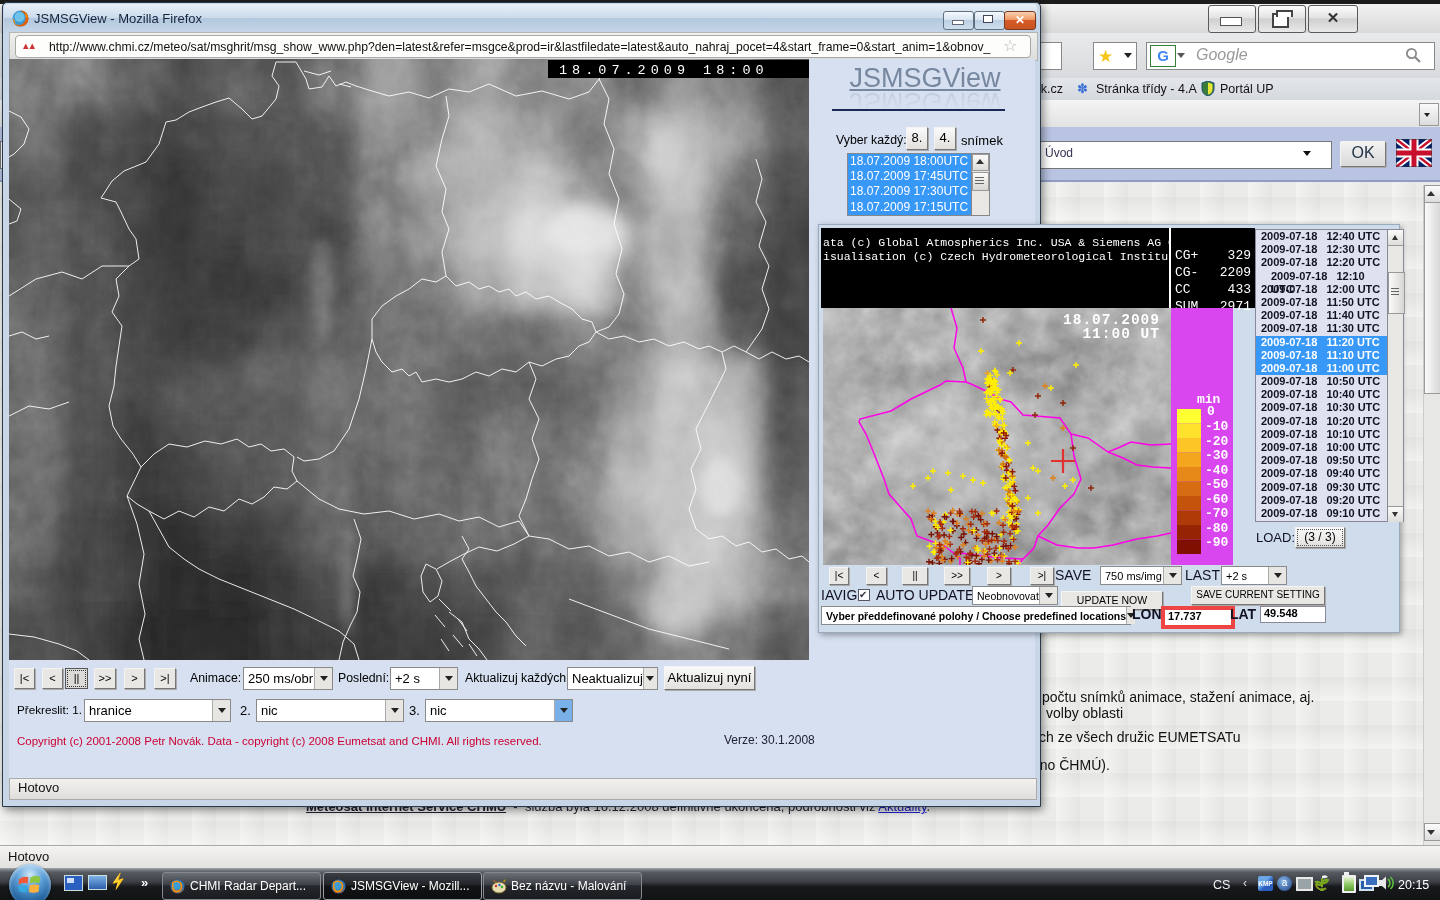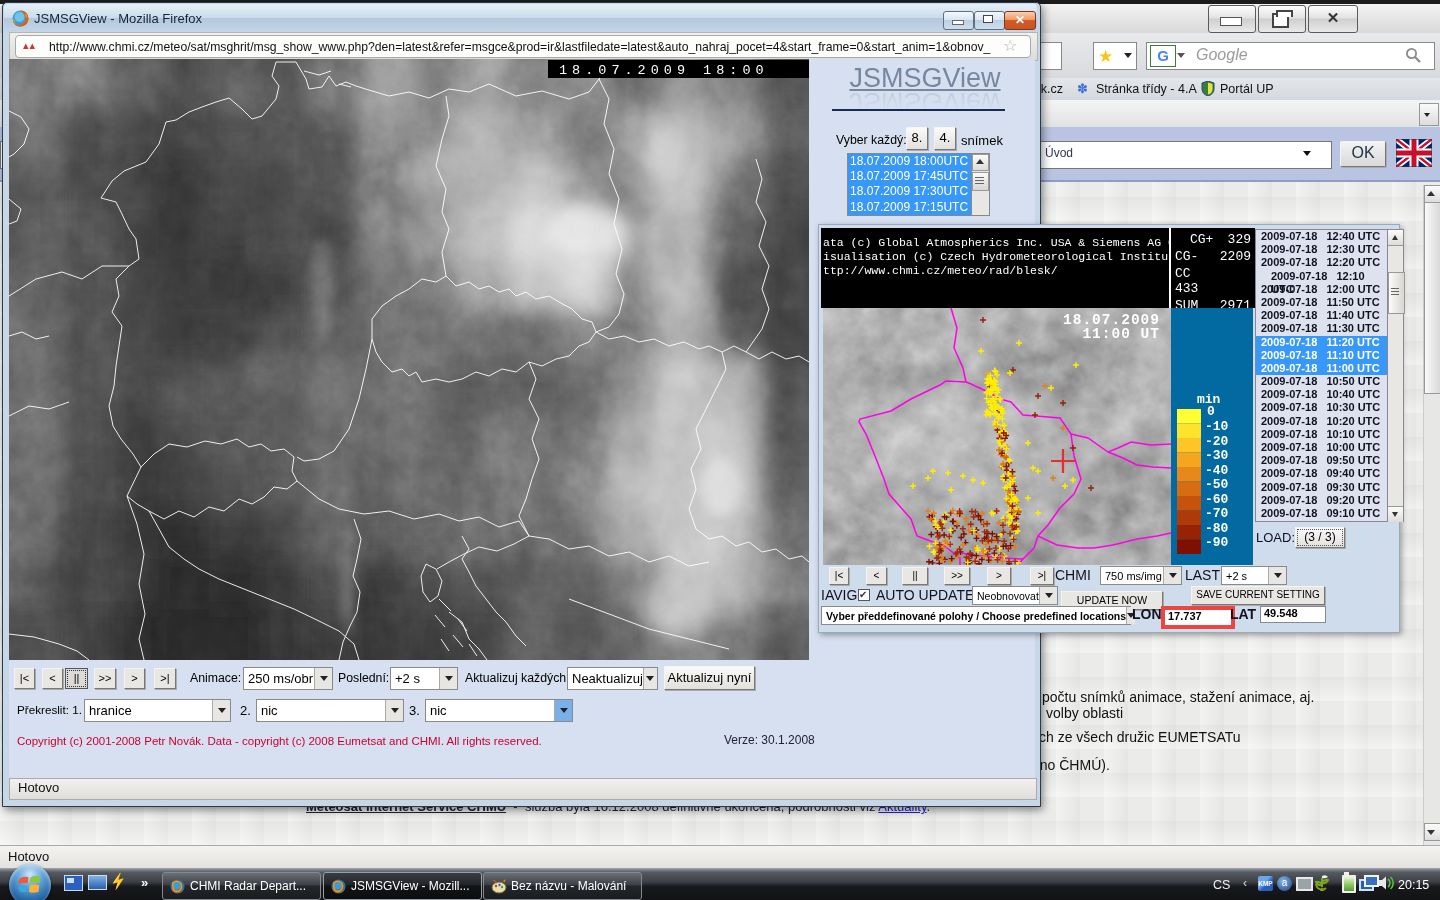--- a/index.html
+++ b/index.html
@@ -500,33 +500,32 @@
   <div class="abs" style="left:6px;top:775px;width:1026px;height:20px;background:linear-gradient(#f2f1ef,#e0deda);border:1px solid #aaa;">
     <div style="font-size:13px;color:#111;padding:1px 0 0 8px;">Hotovo</div>
   </div>
 </div>
 
 <div class="abs" id="lwin" style="left:818px;top:224px;width:580px;height:407px;background:#cfdcec;border:1px solid #9ab;box-shadow:2px 2px 6px rgba(0,0,0,.35);">
   <div class="abs" style="left:2px;top:3px;width:434px;height:80px;background:#000;"></div>
   <div class="abs" style="left:2px;top:3px;width:434px;height:80px;font-family:'Liberation Mono',monospace;color:#fff;overflow:hidden;">
     <div style="font-size:11.5px;padding:8px 0 0 2px;white-space:nowrap;">ata (c) Global Atmospherics Inc. USA &amp; Siemens AG Germany</div>
     <div style="font-size:11.5px;padding:1px 0 0 2px;white-space:nowrap;">isualisation (c) Czech Hydrometeorological Institute</div>
-    <div style="font-size:11.5px;padding:1px 0 0 2px;white-space:nowrap;">ttp://www.chmi.cz/meteo/rad/blesk/</div>
   </div>
 
   <div class="abs" style="left:350px;top:3px;width:84px;height:80px;background:#000;border-left:2px solid #fff;font-family:'Liberation Mono',monospace;color:#fff;font-size:13px;">
-    <div style="padding:4px 4px 0 4px;display:flex;justify-content:space-between;margin-left:15px;">
+    <div style="padding:20px 4px 0 4px;display:flex;justify-content:space-between;">
         <span>CG+</span>
         <span>329</span>
       </div>
     <div style="padding:2px 4px 0 4px;display:flex;justify-content:space-between;">
         <span>CG-</span>
         <span>2209</span>
       </div>
-    <div style="padding:2px 4px 0 4px;display:flex;justify-content:space-between;flex-direction:column;">
+    <div style="padding:2px 4px 0 4px;display:flex;justify-content:space-between;">
         <span>CC</span>
         <span>433</span>
       </div>
     <div style="padding:2px 4px 0 4px;display:flex;justify-content:space-between;">
         <span>SUM</span>
         <span>2971</span>
       </div>
   </div>
 
   <div class="abs" id="lmap" style="left:4px;top:83px;width:348px;height:257px;background:#b6b6b6;overflow:hidden;">
@@ -954,21 +953,21 @@
           <path d="M237.0,120.0 h6 M240.0,117.0 v6" stroke="#e08018" stroke-width="1.4" fill="none"></path>
           <path d="M265.0,180.0 h6 M268.0,177.0 v6" stroke="#8f2508" stroke-width="1.4" fill="none"></path>
         </g>
 
     <path d="M240,141 V165 M228,153 H252" stroke="#e03030" stroke-width="2.2"></path>
     <text x="337" y="16" text-anchor="end" font-family="Liberation Mono,monospace" font-size="14.5" font-weight="bold" fill="#fff" letter-spacing="1">18.07.2009</text>
     <text x="337" y="30" text-anchor="end" font-family="Liberation Mono,monospace" font-size="14.5" font-weight="bold" fill="#fff" letter-spacing="1">11:00 UT</text>
   </svg>
   </div>
 
-  <div class="abs" style="left:352px;top:83px;width:82px;height:257px;background:#0369a1;">
+  <div class="abs" style="left:352px;top:83px;width:62px;height:257px;background:#d946ef;">
     <div style="font-family:'Liberation Mono',monospace;color:#fff;font-weight:bold;font-size:13px;position:absolute;left:26px;top:84px;">min</div>
     <svg width="82" height="257" viewBox="0 0 82 257" style="position:absolute;left:0;top:0;">
       <g>
         <rect x="6" y="101" width="24" height="14.5" fill="#ffff32"></rect>
         <rect x="6" y="115.5" width="24" height="14.5" fill="#ffe22c"></rect>
         <rect x="6" y="130" width="24" height="14.5" fill="#fec526"></rect>
         <rect x="6" y="144.5" width="24" height="14.5" fill="#f4a61f"></rect>
         <rect x="6" y="159" width="24" height="14.5" fill="#e68918"></rect>
         <rect x="6" y="173.5" width="24" height="14.5" fill="#d76d12"></rect>
         <rect x="6" y="188" width="24" height="14.5" fill="#c4530c"></rect>
@@ -1026,21 +1025,21 @@
   <div class="abs" style="left:437px;top:305px;font-size:13px;color:#112;">LOAD:</div>
   <div class="abs btn3d" style="left:476px;top:302px;width:48px;height:19px;font-size:12px;text-align:center;line-height:18px;background:linear-gradient(#fafafa,#e2e0dc);outline:1px dotted #555;outline-offset:-3px;">(3 / 3)</div>
 
   <div class="abs" id="lnav" style="left:0;top:340px;width:580px;height:20px;">
     <div class="abs btn3d" style="left:10px;top:2px;width:18px;height:16px;font-size:10px;text-align:center;line-height:15px;">|&lt;</div>
     <div class="abs btn3d" style="left:47px;top:2px;width:19px;height:16px;font-size:10px;text-align:center;line-height:15px;">&lt;</div>
     <div class="abs btn3d" style="left:83px;top:2px;width:24px;height:16px;font-size:10px;text-align:center;line-height:15px;">||</div>
     <div class="abs btn3d" style="left:125px;top:2px;width:24px;height:16px;font-size:10px;text-align:center;line-height:15px;">&gt;&gt;</div>
     <div class="abs btn3d" style="left:168px;top:2px;width:22px;height:16px;font-size:10px;text-align:center;line-height:15px;">&gt;</div>
     <div class="abs btn3d" style="left:211px;top:2px;width:22px;height:16px;font-size:10px;text-align:center;line-height:15px;">&gt;|</div>
-    <div class="abs" style="left:236px;top:2px;font-size:14px;color:#112;">CHMI</div>
+    <div class="abs" style="left:236px;top:2px;font-size:14px;color:#112;">SAVE</div>
     <div class="abs sel" style="left:281px;top:1px;width:80px;height:17px;font-size:11px;">
         <span style="padding-left:4px;white-space:nowrap;">750 ms/img</span>
         <span class="arr">
           <span class="tri"></span>
         </span>
       </div>
     <div class="abs" style="left:366px;top:2px;font-size:14px;color:#112;">LAST</div>
     <div class="abs sel" style="left:402px;top:1px;width:64px;height:17px;font-size:11px;">
         <span style="padding-left:4px;">+2 s</span>
         <span class="arr">

